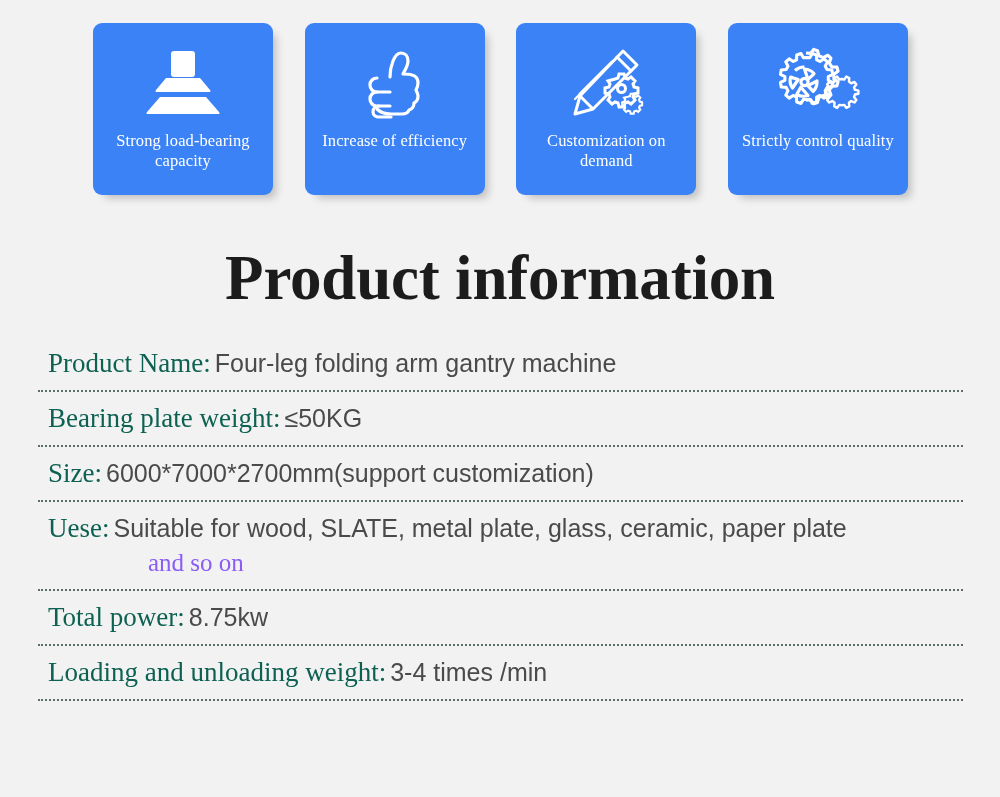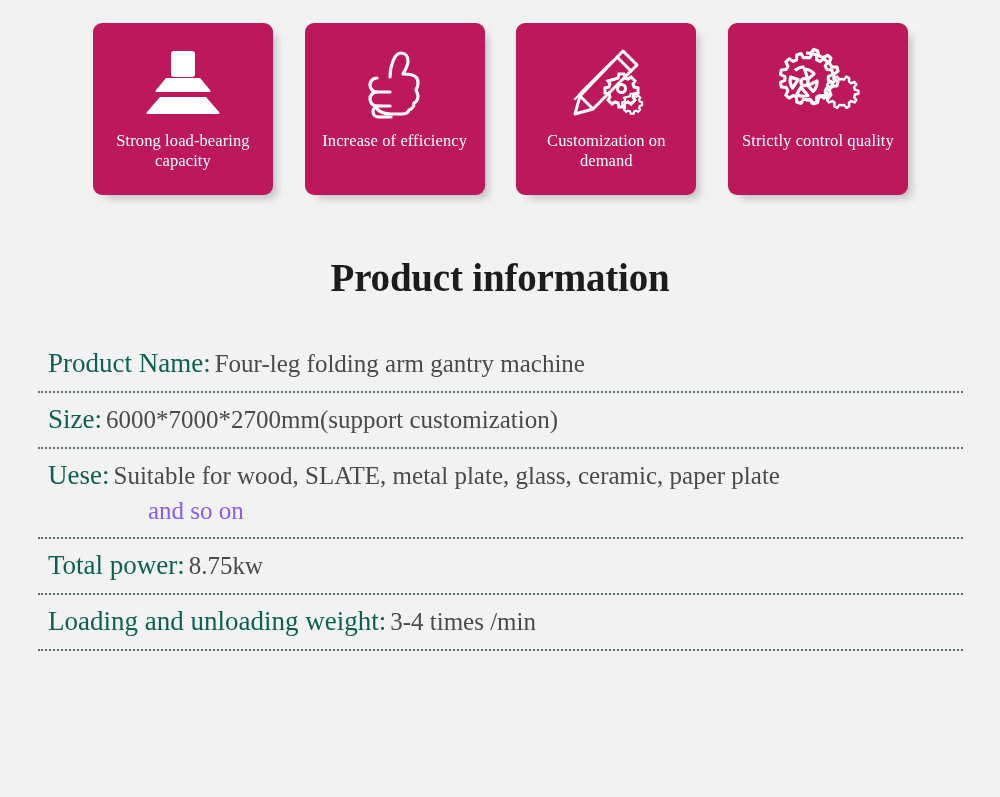--- a/index.html
+++ b/index.html
@@ -30,21 +30,21 @@
     width: 815px;
     height: 172px;
     display: flex;
     justify-content: space-between;
   }
 
   .feature-card {
     position: relative;
     width: 180px;
     height: 172px;
-    background: #be185d;
+    background: #3b82f6;
     border-radius: 9px;
     box-shadow: 7px 7px 9px -4px rgba(0,0,0,0.22);
     display: flex;
     flex-direction: column;
     align-items: center;
     justify-content: flex-start;
     padding-top: 22px;
   }
 
   .feature-icon {
@@ -70,21 +70,21 @@
 
   
   .section-title {
     position: absolute;
     top: 248px;
     left: 0;
     width: 1000px;
     text-align: center;
     font-family: "Liberation Serif", serif;
     font-weight: bold;
-    font-size: 39px;
+    font-size: 63px;
     line-height: 60px;
     color: #1c1c1c;
     letter-spacing: -0.2px;
   }
 
   
   .spec-table {
     position: absolute;
     top: 338px;
     left: 38px;
@@ -107,21 +107,21 @@
   .spec-label {
     font-family: "Liberation Serif", serif;
     font-weight: normal;
     font-size: 27px;
     line-height: 36px;
     color: #0d6152;
     white-space: nowrap;
   }
 
   .spec-value {
-    font-family: Liberation Serif, serif;
+    font-family: Liberation Sans, sans-serif;
     font-size: 25px;
     line-height: 36px;
     color: #4a4a4a;
   }
 
   .spec-value-cont {
     display: block;
     padding-left: 100px;
     font-family: "Liberation Serif", serif;
     font-size: 25px;
@@ -211,20 +211,26 @@
 
   <div class="spec-table">
 
     <div class="spec-row">
       <span class="spec-line">
         <span class="spec-label">Product Name:</span>
         <span class="spec-value">Four-leg folding arm gantry machine</span>
       </span>
     </div>
 
+    <div class="spec-row">
+      <span class="spec-line">
+        <span class="spec-label">Bearing plate weight:</span>
+        <span class="spec-value">≤50KG</span>
+      </span>
+    </div>
 
     <div class="spec-row">
       <span class="spec-line">
         <span class="spec-label">Size:</span>
         <span class="spec-value">6000*7000*2700mm(support customization)</span>
       </span>
     </div>
 
     <div class="spec-row">
       <span class="spec-line">

